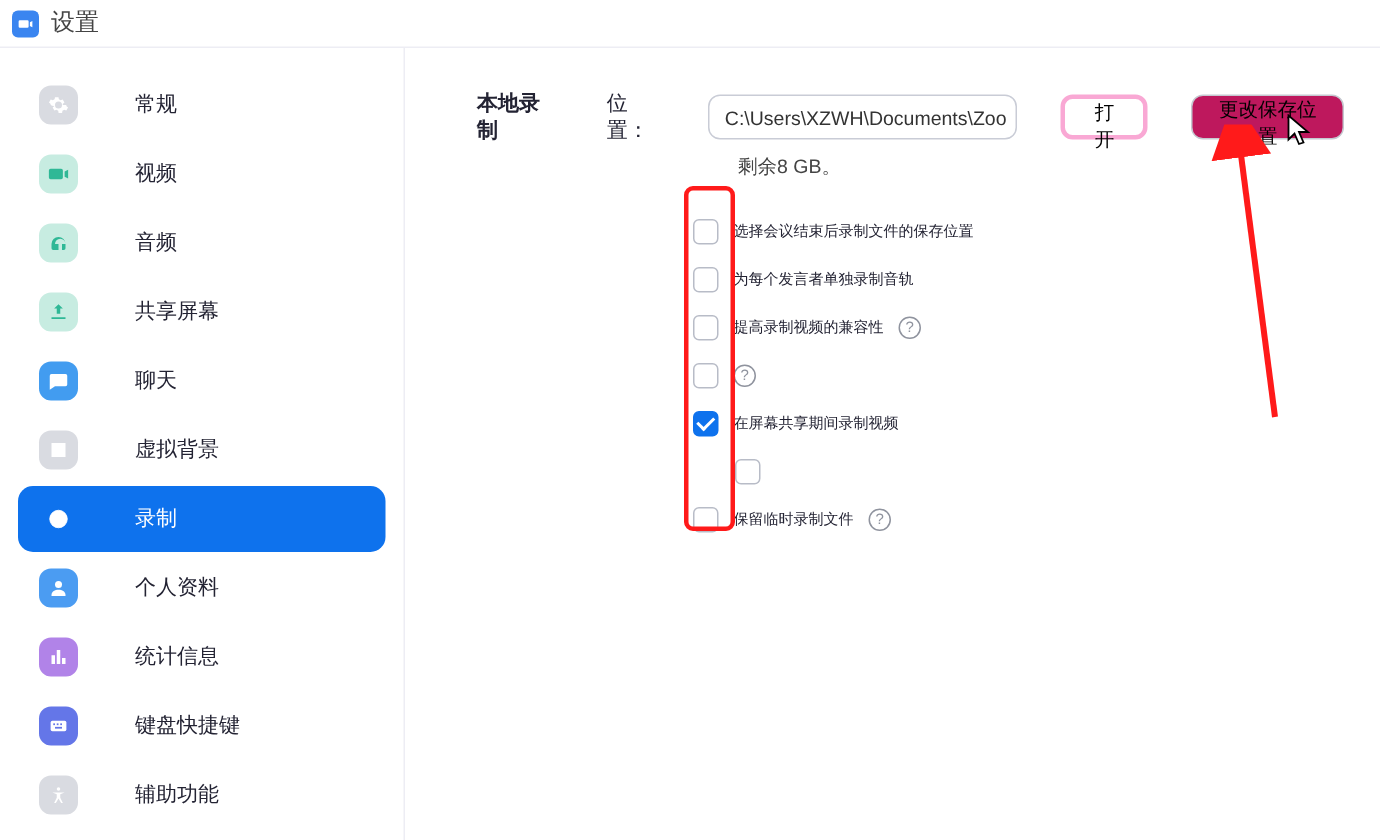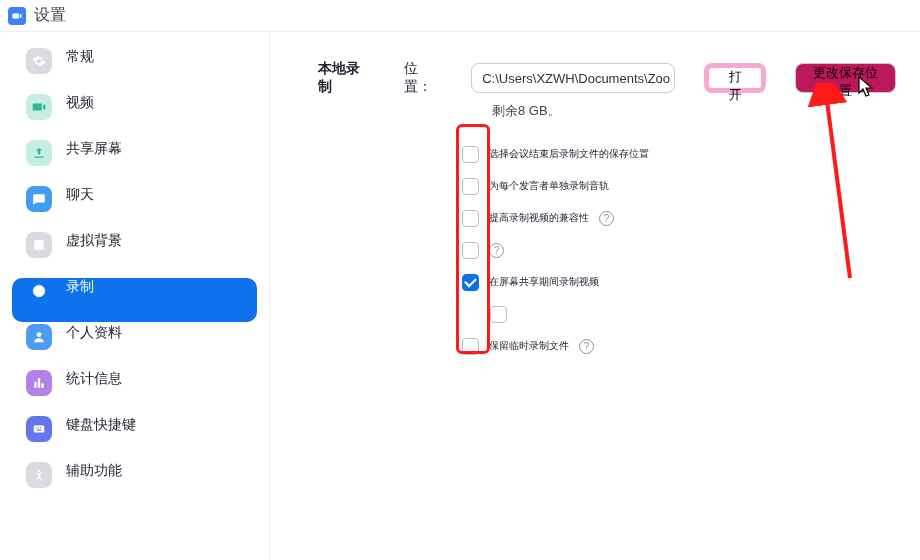--- a/index.html
+++ b/index.html
@@ -30,25 +30,27 @@
     .titlebar .app-icon svg { width: 10px; height: 10px; fill: #fff; }
     .titlebar .title { font-size: 16px; color: #444; }
     .container { display: flex; height: calc(100% - 32px); }
     .sidebar {
       width: 270px;
       border-right: 1px solid #ededf4;
       padding: 16px 12px;
     }
     .sidebar-item {
       display: flex;
+      align-items: center;
       height: 44px;
       padding: 0 14px;
       border-radius: 10px;
       cursor: pointer;
       margin-bottom: 2px;
+      gap: 24px;
     }
     .sidebar-item.active { background: #0e72ed; }
     .sidebar-item.active .sidebar-label { color: #fff; }
     .sidebar-item .sidebar-label { font-size: 14px; color: #232333; margin-left: 14px; }
     .side-icon {
       width: 26px; height: 26px; border-radius: 8px;
       display: flex; align-items: center; justify-content: center;
       flex-shrink: 0;
     }
     .side-icon svg { width: 14px; height: 14px; fill: #fff; }
@@ -89,21 +91,21 @@
       padding: 12px 10px;
       display: flex;
       align-items: center;
       font-size: 13px;
       color: #333;
       white-space: nowrap;
       overflow: hidden;
     }
     .btn {
       height: 30px;
-      border: 5px solid #f9a8d4;
+      border: 3px solid #f9a8d4;
       border-radius: 8px;
       background: #fff;
       padding: 0 14px;
       font-size: 13px;
       cursor: pointer;
       font-family: inherit;
     }
     .btn-gray {
       background: #be185d;
       border: 1px solid #c5c8d0;
@@ -191,20 +193,28 @@
 
     <div class="sidebar-item">
       <span class="side-icon ic-video">
         <svg viewBox="0 0 24 24">
             <path d="M3 6h12a2 2 0 012 2v8a2 2 0 01-2 2H3a2 2 0 01-2-2V8a2 2 0 012-2zm16 3l4-2v10l-4-2V9z"></path>
           </svg>
       </span>
       <span class="sidebar-label">视频</span>
     </div>
 
+    <div class="sidebar-item">
+      <span class="side-icon ic-audio">
+        <svg viewBox="0 0 24 24">
+            <path d="M4 13a8 8 0 1116 0v5a2 2 0 01-2 2h-2v-7h4a6 6 0 10-12 0h4v7H6a2 2 0 01-2-2v-5z"></path>
+          </svg>
+      </span>
+      <span class="sidebar-label">音频</span>
+    </div>
 
     <div class="sidebar-item">
       <span class="side-icon ic-share">
         <svg viewBox="0 0 24 24">
             <path d="M12 3l5 5h-3v6h-4V8H7l5-5zM4 18h16v2H4z"></path>
           </svg>
       </span>
       <span class="sidebar-label">共享屏幕</span>
     </div>
 

